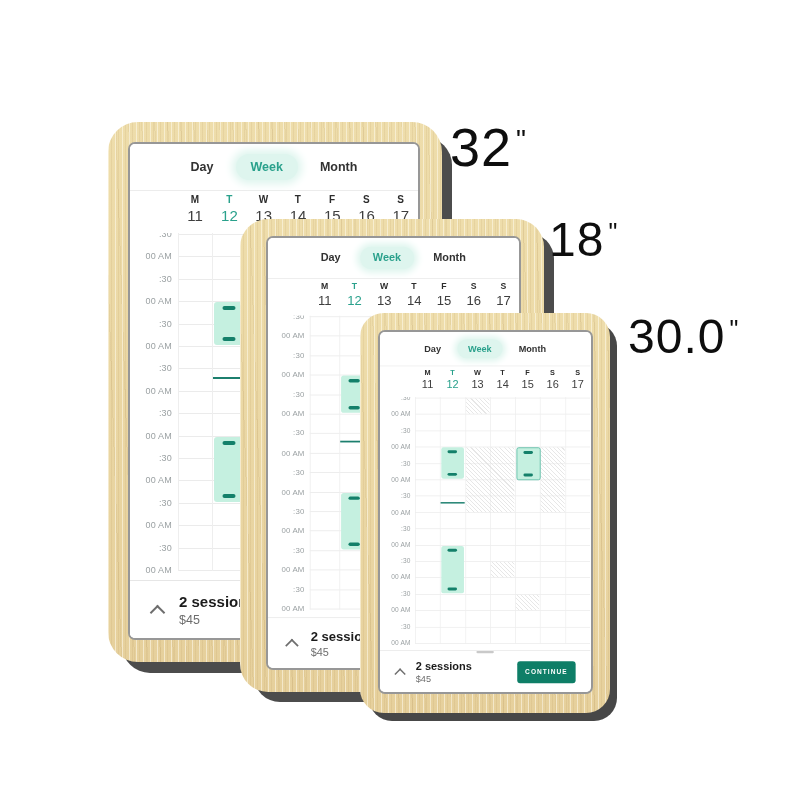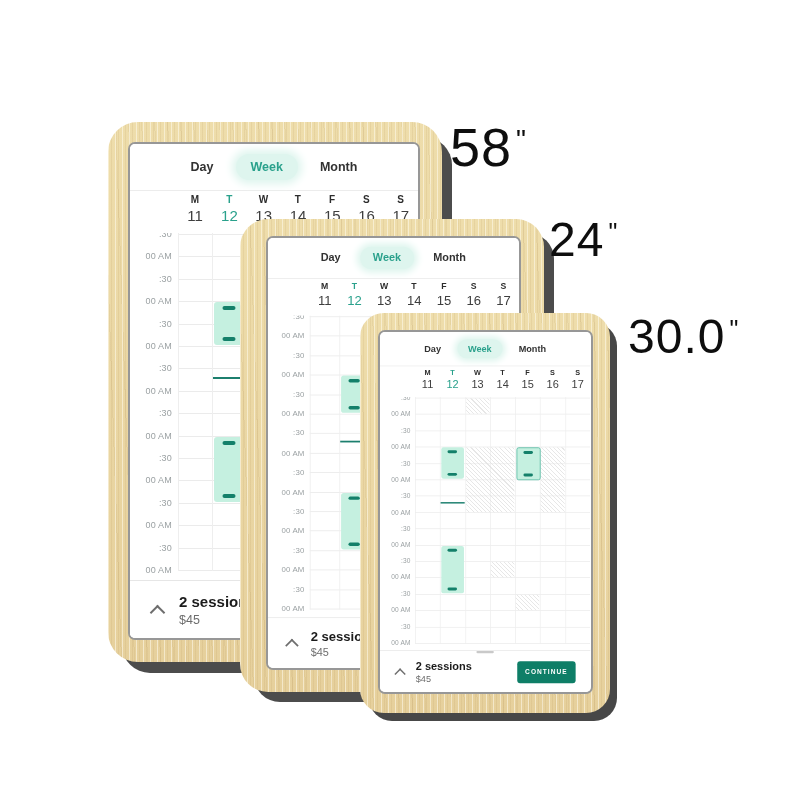--- a/index.html
+++ b/index.html
@@ -408,17 +408,17 @@
           <div class="sum">
             <div class="s1">2 sessions</div>
             <div class="s2">$45</div>
           </div>
           <button class="cta">CONTINUE</button>
         </div>
       </div>
     </div>
   </div>
 
-  <div class="size-label sl0"><span>58</span><span class="prime">"</span></div>
-  <div class="size-label sl1"><span>24</span><span class="prime">"</span></div>
+  <div class="size-label sl0"><span>32</span><span class="prime">"</span></div>
+  <div class="size-label sl1"><span>18</span><span class="prime">"</span></div>
   <div class="size-label sl2"><span>30.0</span><span class="prime">"</span></div>
 
 </div>
 
 </body></html>

